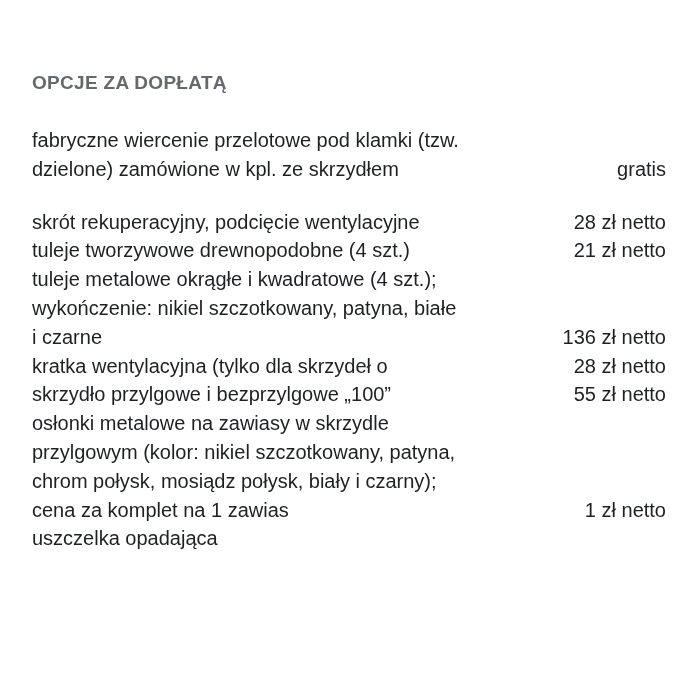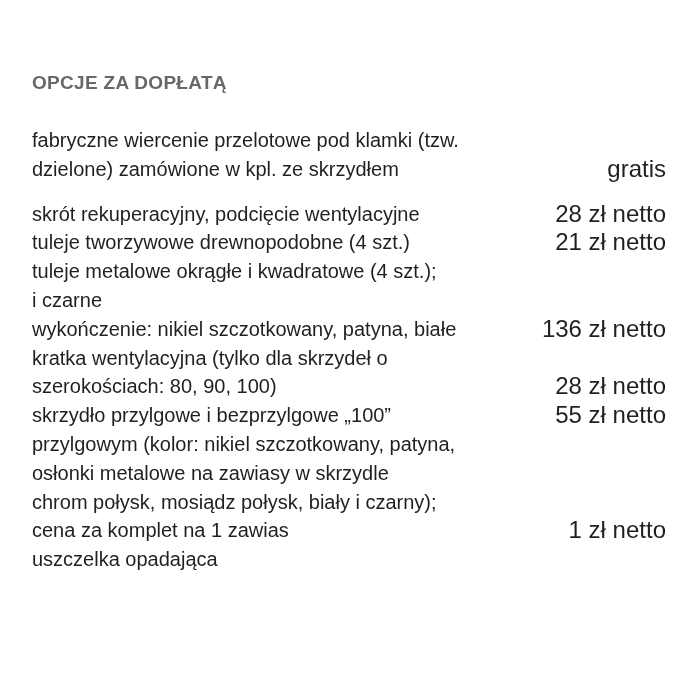--- a/index.html
+++ b/index.html
@@ -30,34 +30,34 @@
   }
   .options-table {
     width: 100%;
   }
   .row {
     display: flex;
     justify-content: space-between;
     align-items: flex-end;
   }
   .row.gap-after {
-    margin-bottom: 16px;
+    margin-bottom: 24px;
   }
   .desc {
     flex: 1 1 auto;
     max-width: 500px;
     font-size: 20px;
     line-height: 28.8px;
   }
   .desc-line {
     white-space: nowrap;
   }
   .price {
     flex: 0 0 auto;
-    font-size: 24px;
+    font-size: 20px;
     line-height: 28.8px;
     white-space: nowrap;
     text-align: center;
     padding-left: 12px;
   }
 </style>
 </head>
 <body>
 
 <div class="page">
@@ -82,45 +82,44 @@
   <div class="row">
     <div class="desc">
             <div class="desc-line">tuleje tworzywowe drewnopodobne (4 szt.)</div>
           </div>
     <div class="price">21 zł netto</div>
   </div>
 
   <div class="row">
     <div class="desc">
             <div class="desc-line">tuleje metalowe okrągłe i kwadratowe (4 szt.);</div>
+            <div class="desc-line">wykończenie: nikiel szczotkowany, patyna, białe</div>
             <div class="desc-line">i czarne</div>
-            <div class="desc-line">wykończenie: nikiel szczotkowany, patyna, białe</div>
           </div>
     <div class="price">136 zł netto</div>
   </div>
 
   <div class="row">
     <div class="desc">
             <div class="desc-line">kratka wentylacyjna (tylko dla skrzydeł o</div>
-            <div class="desc-line">szerokościach: 80, 90, 100)</div>
           </div>
     <div class="price">28 zł netto</div>
   </div>
 
   <div class="row">
     <div class="desc">
             <div class="desc-line">skrzydło przylgowe i bezprzylgowe „100”</div>
           </div>
     <div class="price">55 zł netto</div>
   </div>
 
   <div class="row">
     <div class="desc">
+            <div class="desc-line">osłonki metalowe na zawiasy w skrzydle</div>
             <div class="desc-line">przylgowym (kolor: nikiel szczotkowany, patyna,</div>
-            <div class="desc-line">osłonki metalowe na zawiasy w skrzydle</div>
             <div class="desc-line">chrom połysk, mosiądz połysk, biały i czarny);</div>
             <div class="desc-line">cena za komplet na 1 zawias</div>
           </div>
     <div class="price">1 zł netto</div>
   </div>
 
   <div class="row">
     <div class="desc">
             <div class="desc-line">uszczelka opadająca</div>
           </div>

